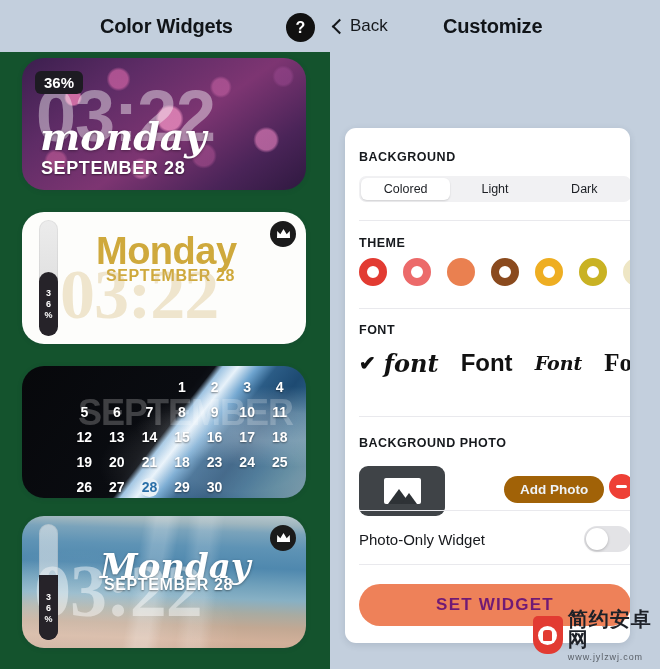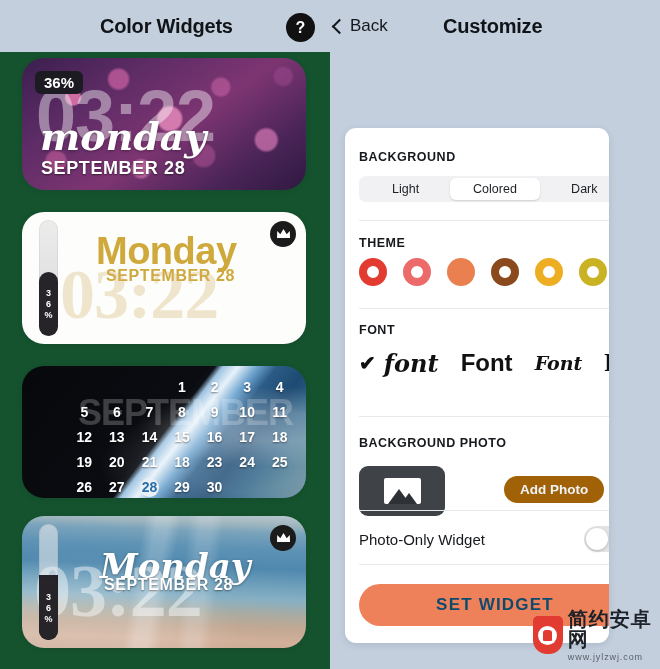--- a/index.html
+++ b/index.html
@@ -210,25 +210,24 @@
     width:19px;height:19px;margin:0 auto;text-shadow:none;
   }
   .cal-cell.blank{visibility:hidden;}
 
   
   .right-panel{
     position:absolute;left:330px;top:50px;width:330px;height:619px;
     background:#c3cfdd;
   }
   .card{
-    position:absolute;left:15px;top:78px;width:244px;height:515px;
+    position:absolute;left:15px;top:78px;width:285px;height:515px;
     background:#ffffff;border-radius:11px;
     box-shadow:0 2px 7px rgba(40,55,75,.14);
     overflow:hidden;
-    padding-left:20px;
   }
   .sec-label{
     position:absolute;font-size:12.5px;font-weight:bold;
     color:#16191d;letter-spacing:.5px;
   }
   .divider{
     position:absolute;left:14px;width:272px;height:1px;background:#e9e9ed;
   }
 
   
@@ -321,21 +320,21 @@
   .toggle .knob{
     position:absolute;left:2px;top:2px;width:22px;height:22px;
     border-radius:50%;background:#fff;box-shadow:0 1px 3px rgba(0,0,0,.22);
   }
 
   
   .cta{
     position:absolute;left:14px;top:456px;width:272px;height:42px;
     border-radius:21px;background:#ee8159;
     display:flex;align-items:center;justify-content:center;
-    color:#0c4a6e;font-size:17px;font-weight:bold;letter-spacing:1.2px;
+    color:#701a75;font-size:17px;font-weight:bold;letter-spacing:1.2px;
   }
 
   
   .watermark{
     position:absolute;left:533px;top:605px;width:127px;height:60px;
     display:flex;align-items:center;gap:5px;z-index:40;
   }
   .wm-shield{
     width:34px;height:38px;background:#e23b32;
     border-radius:5px 5px 14px 14px;
@@ -462,22 +461,22 @@
     </div>
   </div>
 </div>
 
 <div class="right-panel">
   <div class="card">
 
     <div class="sec-label" style="left:14px;top:22px;">BACKGROUND</div>
 
     <div class="segment">
+        <div class="seg-opt active">Colored</div>
         <div class="seg-opt">Light</div>
-        <div class="seg-opt active">Colored</div>
         <div class="seg-opt">Dark</div>
       </div>
 
     <div class="divider" style="top:92px;"></div>
 
     <div class="sec-label" style="left:14px;top:108px;">THEME</div>
 
     <div class="theme-row">
         <div class="swatch ring" style="border-color: rgb(226, 59, 50);"></div>
         <div class="swatch ring" style="border-color: rgb(236, 106, 106);"></div>

